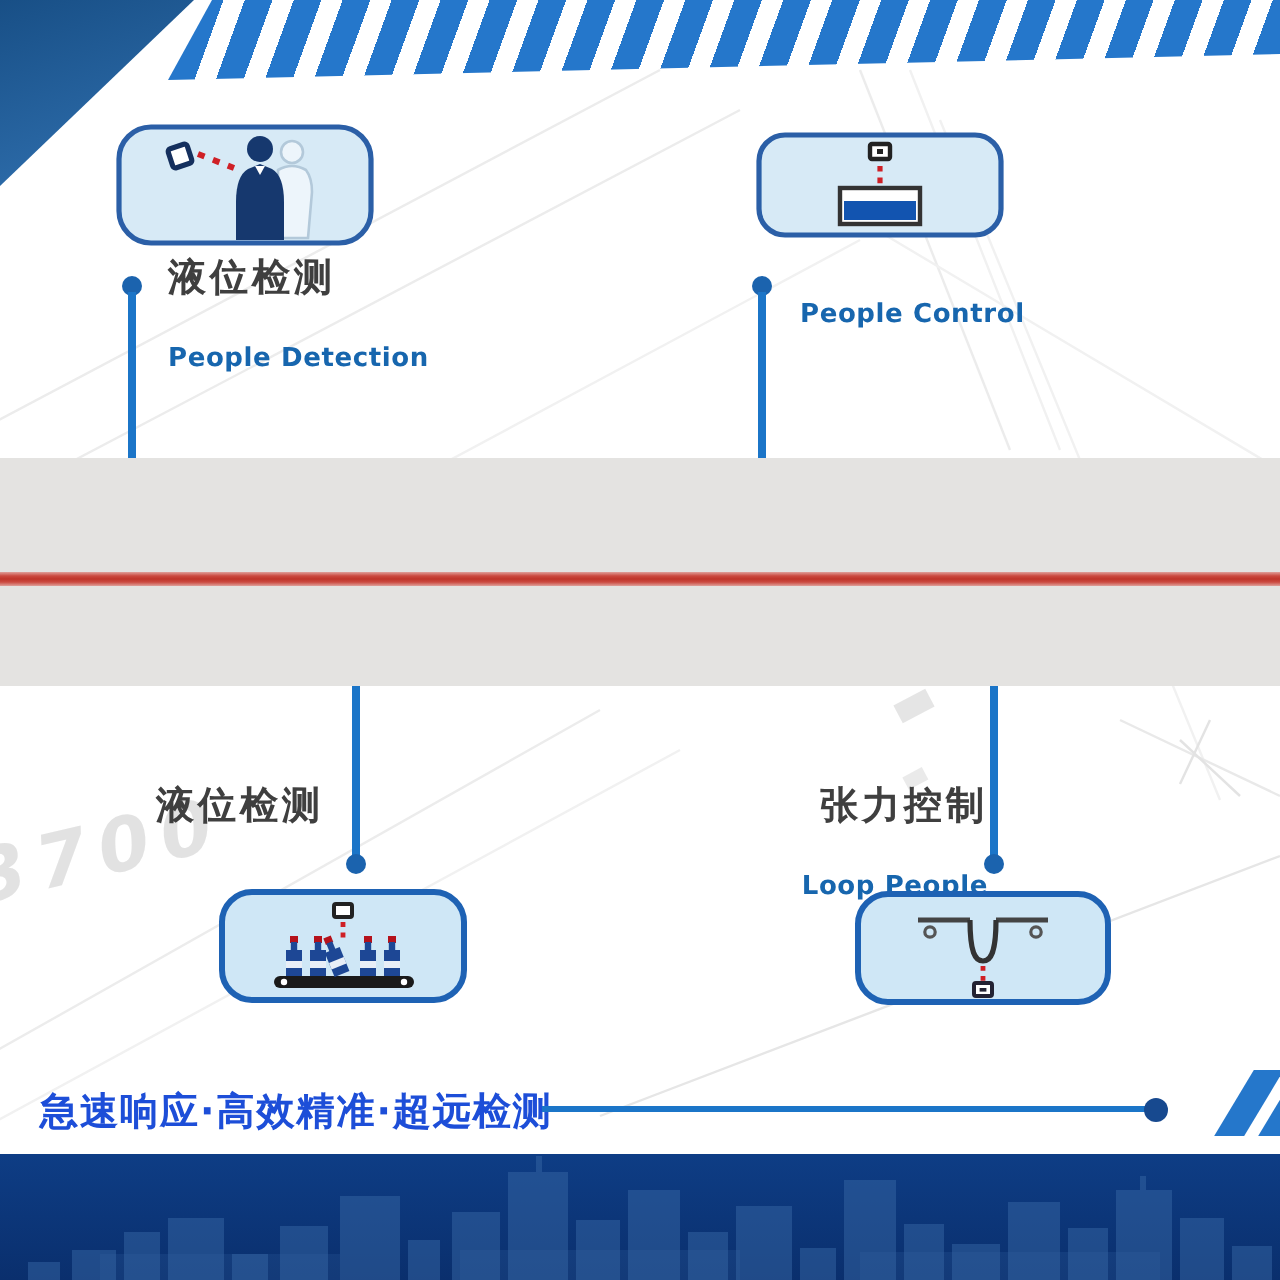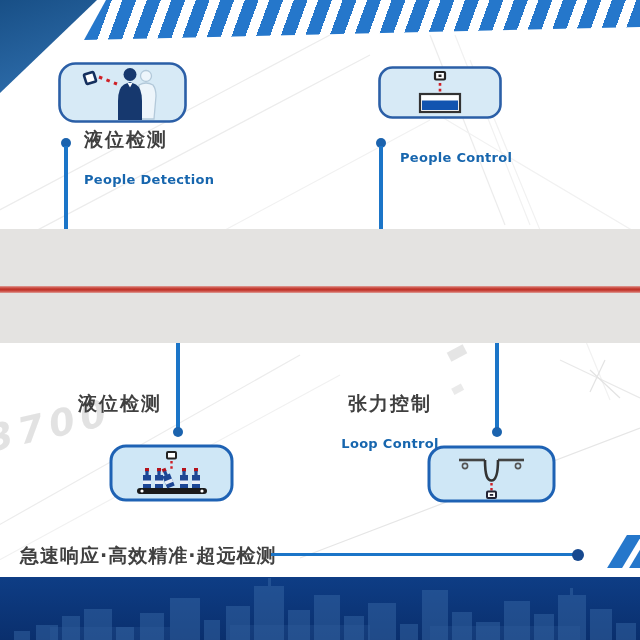--- a/index.html
+++ b/index.html
@@ -36,21 +36,21 @@
   .label-right{text-align:right;}
 
   
   .gray-band{left:0;top:229px;width:640px;height:114px;background:#e4e3e1;}
   .laser-line{
     position:absolute;left:0;top:57px;width:640px;height:7px;
     background:linear-gradient(180deg,#dfa09a 0%,#cb4a40 28%,#bf352a 50%,#cb4a40 72%,#dfa09a 100%);
   }
 
   
-  .tagline{left:20px;top:543px;font-size:19px;font-weight:600;color:#404040;letter-spacing:1px;}
+  .tagline{left:20px;top:543px;font-size:19px;font-weight:600;color:#1d4ed8;letter-spacing:1px;}
   .tag-line-rule{left:271px;top:553px;width:303px;height:3px;background:#1b75c8;}
   .tag-dot{left:572px;top:549px;width:12px;height:12px;border-radius:50%;background:#17498f;}
   .corner-stripe{top:535px;width:15px;height:33px;background:#2577cb;transform:skewX(-31deg);}
 
   
   .footer-band{
     left:0;top:577px;width:640px;height:63px;
     background:linear-gradient(180deg,#0e3d85 0%,#0a2f6d 100%);
   }
   .footer-band svg{position:absolute;left:0;bottom:0;}
@@ -147,23 +147,23 @@
     <circle cx="93" cy="47" r="1.6" fill="#ffffff"></circle>
     <use href="#bottle" transform="translate(38,44)"></use>
     <use href="#bottle" transform="translate(50,44)"></use>
     <use href="#bottle" transform="translate(62,43) rotate(-22)"></use>
     <use href="#bottle" transform="translate(75,44)"></use>
     <use href="#bottle" transform="translate(87,44)"></use>
   </svg>
 
   <div class="abs vline" style="left:495px;top:343px;height:85px;"></div>
   <div class="abs dot" style="left:492px;top:427px;"></div>
-  <div class="abs label-right" style="left:319px;top:392px;width:142px;text-align:center;">
+  <div class="abs label-right" style="left:352px;top:392px;width:142px;">
     <div class="zh">张力控制</div>
-    <div class="en">Loop Control</div>
+    <div class="en">Loop People</div>
   </div>
   <svg class="abs" style="left:427px;top:445px;" width="129" height="58" viewBox="0 0 129 58">
     <rect x="2" y="2" width="125" height="54" rx="15" fill="#cfe7f6" stroke="#1e62b4" stroke-width="3"></rect>
     <line x1="32" y1="15" x2="58" y2="15" stroke="#444444" stroke-width="2.6"></line>
     <line x1="71" y1="15" x2="97" y2="15" stroke="#444444" stroke-width="2.6"></line>
     <circle cx="38" cy="21" r="2.6" stroke="#555555" stroke-width="1.6" fill="none"></circle>
     <circle cx="91" cy="21" r="2.6" stroke="#555555" stroke-width="1.6" fill="none"></circle>
     <path d="M58 15 C58 31 60.5 35.5 64.5 35.5 C68.5 35.5 71 31 71 15" stroke="#333333" stroke-width="2.6" fill="none"></path>
     <line x1="64.5" y1="38" x2="64.5" y2="46" stroke="#cf2026" stroke-width="2.4" stroke-dasharray="2.4 2.6"></line>
     <rect x="60" y="46.5" width="9" height="6.5" rx="1" fill="#ffffff" stroke="#222233" stroke-width="2"></rect>

